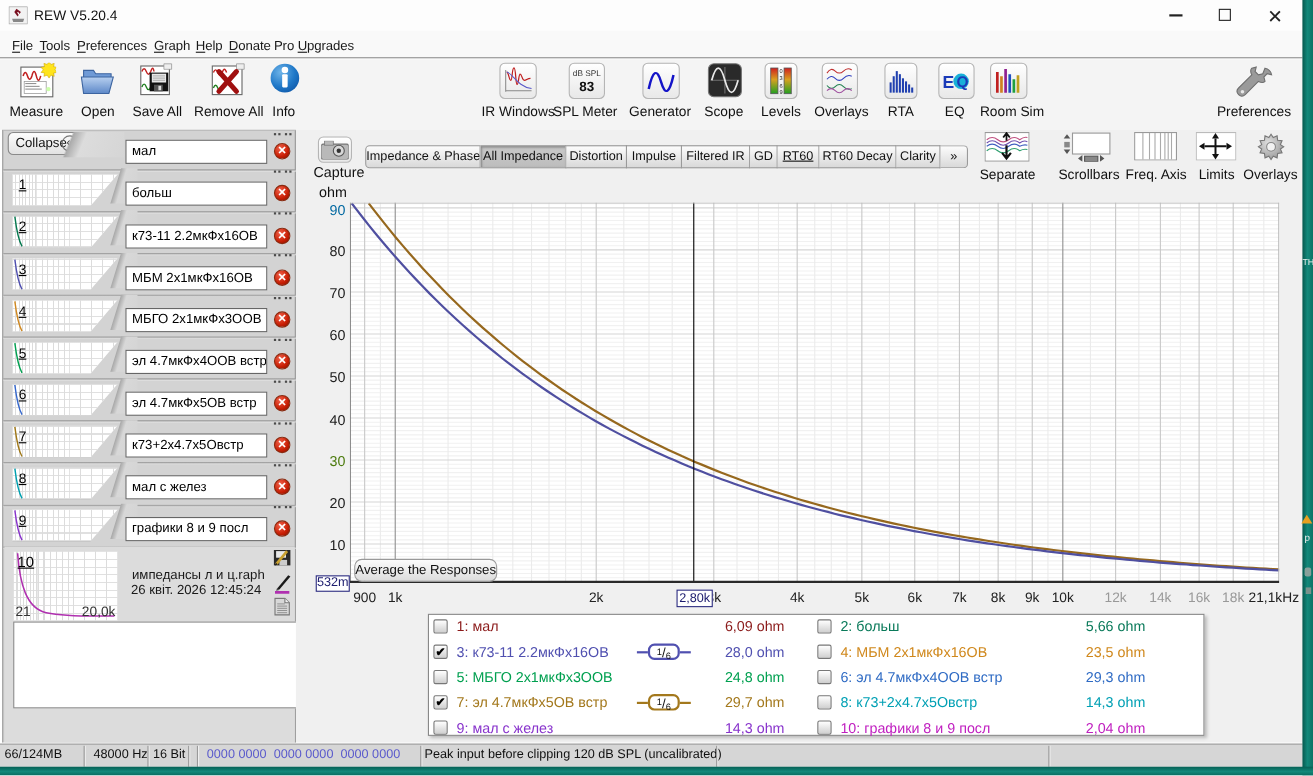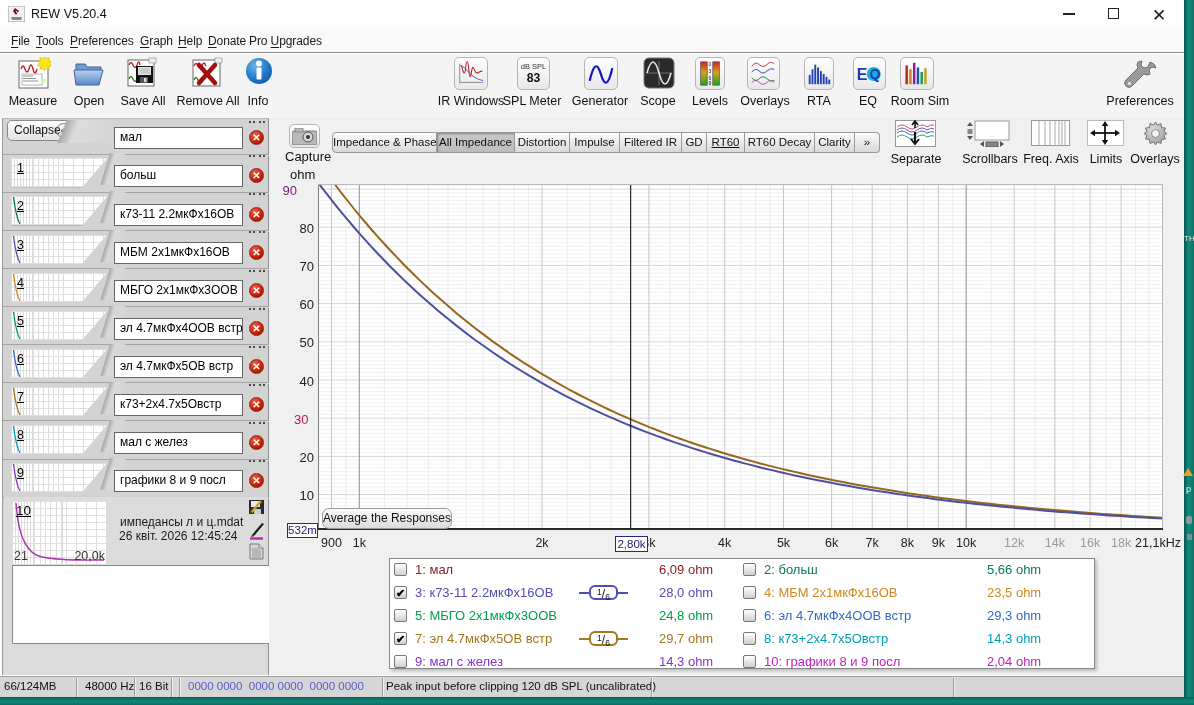--- a/index.html
+++ b/index.html
@@ -372,21 +372,21 @@
 repeating-linear-gradient(90deg,#dcdcdc 0 1px,transparent 1px 5.5px) 22px 0/32px 100% no-repeat,
 repeating-linear-gradient(90deg,#dcdcdc 0 1px,transparent 1px 10px) 54px 0/41px 100% no-repeat,
 repeating-linear-gradient(180deg,#e0e0e0 0 1px,transparent 1px 7px),#fff;">
 <svg width="95" height="63" viewBox="0 0 95 63" style="position:absolute;left:0;top:0;">
         <path d="M4 2 C6 30 12 52 30 56 C50 60 70 59 92 59" stroke="#b030b0" fill="none" stroke-width="1.4"></path>
       </svg>
 <span style="position:absolute;left:4px;top:2px;font-size:13.5px;text-decoration:underline;">10</span>
 <span style="position:absolute;left:2px;bottom:1px;font-size:12.5px;color:#333;">21</span>
 <span style="position:absolute;right:2px;bottom:1px;font-size:12.5px;color:#333;">20,0k</span>
     </div>
-<div class="abs" style="left:117px;top:395.6px;font-size:12px;color:#1a1a1a;white-space:nowrap;">импедансы л и ц.mdat</div>
+<div class="abs" style="left:117px;top:395.6px;font-size:12px;color:#1a1a1a;white-space:nowrap;">импедансы л и ц.raph</div>
 <div class="abs" style="left:116px;top:409.6px;font-size:12px;color:#1a1a1a;white-space:nowrap;">26 квіт. 2026 12:45:24</div>
 <svg class="abs" style="left:245px;top:379.6px;" width="17" height="16" viewBox="0 0 17 16">
       <rect x="1" y="1" width="15" height="14" fill="#2a2a2a"></rect>
       <rect x="3" y="2" width="9" height="6" fill="#e8e8e8"></rect>
       <rect x="6" y="10" width="7" height="5" fill="#ccc"></rect>
       <path d="M3 14 L13 2" stroke="#c8a030" stroke-width="2.4"></path>
       <path d="M2 15 l2.5-.8 -1.6-1.6 Z" fill="#222"></path>
     </svg>
 <svg class="abs" style="left:246px;top:401.6px;" width="17" height="19" viewBox="0 0 17 19">
       <path d="M3 14 L13 2 L15 3 L5 15 Z" fill="#1a1a1a"></path>
@@ -479,27 +479,27 @@
       <polyline points="17.2,0.8 18.1,2.0 24.1,9.8 30.2,17.5 36.2,25.0 42.2,32.3 48.3,39.5 54.3,46.5 60.4,53.3 66.4,60.0 72.4,66.5 78.5,72.9 84.5,79.2 90.5,85.3 96.6,91.3 102.6,97.1 108.6,102.8 114.7,108.4 120.7,113.8 126.8,119.1 132.8,124.3 138.8,129.4 144.9,134.4 150.9,139.2 156.9,144.0 163.0,148.6 169.0,153.1 175.0,157.6 181.1,161.9 187.1,166.1 193.1,170.3 199.2,174.3 205.2,178.3 211.2,182.1 217.3,185.9 223.3,189.6 229.4,193.2 235.4,196.7 241.4,200.1 247.5,203.5 253.5,206.8 259.5,210.0 265.6,213.2 271.6,216.2 277.6,219.2 283.7,222.2 289.7,225.0 295.8,227.8 301.8,230.6 307.8,233.2 313.9,235.9 319.9,238.4 325.9,240.9 332.0,243.4 338.0,245.7 344.0,248.1 350.1,250.4 356.1,252.6 362.1,254.8 368.2,256.9 374.2,259.0 380.2,261.0 386.3,263.0 392.3,264.9 398.4,266.8 404.4,268.7 410.4,270.5 416.5,272.3 422.5,274.0 428.5,275.7 434.6,277.4 440.6,279.0 446.6,280.6 452.7,282.1 458.7,283.6 464.8,285.1 470.8,286.5 476.8,287.9 482.9,289.3 488.9,290.7 494.9,292.0 501.0,293.3 507.0,294.5 513.0,295.8 519.1,297.0 525.1,298.1 531.1,299.3 537.2,300.4 543.2,301.5 549.2,302.6 555.3,303.6 561.3,304.6 567.4,305.6 573.4,306.6 579.4,307.6 585.5,308.5 591.5,309.4 597.5,310.3 603.6,311.2 609.6,312.0 615.6,312.9 621.7,313.7 627.7,314.5 633.8,315.2 639.8,316.0 645.8,316.7 651.9,317.5 657.9,318.2 663.9,318.9 670.0,319.6 676.0,320.2 682.0,320.9 688.1,321.5 694.1,322.1 700.1,322.7 706.2,323.3 712.2,323.9 718.2,324.4 724.3,325.0 730.3,325.5 736.4,326.1 742.4,326.6 748.4,327.1 754.5,327.6 760.5,328.1 766.5,328.5 772.6,329.0 778.6,329.4 784.6,329.9 790.7,330.3 796.7,330.7 802.8,331.1 808.8,331.5 814.8,331.9 820.9,332.3 826.9,332.7 832.9,333.0 839.0,333.4 845.0,333.7" fill="none" stroke="#96681e" stroke-width="2"></polyline>
       <polyline points="1.7,0.8 6.0,6.4 12.1,14.2 18.1,21.8 24.1,29.2 30.2,36.4 36.2,43.5 42.2,50.4 48.3,57.2 54.3,63.8 60.4,70.2 66.4,76.5 72.4,82.7 78.5,88.7 84.5,94.6 90.5,100.3 96.6,106.0 102.6,111.5 108.6,116.8 114.7,122.1 120.7,127.2 126.8,132.2 132.8,137.1 138.8,141.9 144.9,146.6 150.9,151.2 156.9,155.7 163.0,160.0 169.0,164.3 175.0,168.5 181.1,172.6 187.1,176.6 193.1,180.5 199.2,184.3 205.2,188.0 211.2,191.6 217.3,195.2 223.3,198.7 229.4,202.1 235.4,205.4 241.4,208.6 247.5,211.8 253.5,214.9 259.5,217.9 265.6,220.9 271.6,223.8 277.6,226.6 283.7,229.4 289.7,232.1 295.8,234.7 301.8,237.3 307.8,239.9 313.9,242.3 319.9,244.7 325.9,247.1 332.0,249.4 338.0,251.6 344.0,253.8 350.1,256.0 356.1,258.1 362.1,260.1 368.2,262.1 374.2,264.1 380.2,266.0 386.3,267.9 392.3,269.7 398.4,271.5 404.4,273.3 410.4,275.0 416.5,276.7 422.5,278.3 428.5,279.9 434.6,281.4 440.6,283.0 446.6,284.5 452.7,285.9 458.7,287.3 464.8,288.7 470.8,290.1 476.8,291.4 482.9,292.7 488.9,294.0 494.9,295.2 501.0,296.4 507.0,297.6 513.0,298.8 519.1,299.9 525.1,301.0 531.1,302.1 537.2,303.2 543.2,304.2 549.2,305.2 555.3,306.2 561.3,307.2 567.4,308.1 573.4,309.0 579.4,309.9 585.5,310.8 591.5,311.7 597.5,312.5 603.6,313.3 609.6,314.1 615.6,314.9 621.7,315.7 627.7,316.4 633.8,317.2 639.8,317.9 645.8,318.6 651.9,319.3 657.9,319.9 663.9,320.6 670.0,321.2 676.0,321.8 682.0,322.5 688.1,323.1 694.1,323.6 700.1,324.2 706.2,324.8 712.2,325.3 718.2,325.8 724.3,326.4 730.3,326.9 736.4,327.4 742.4,327.9 748.4,328.3 754.5,328.8 760.5,329.2 766.5,329.7 772.6,330.1 778.6,330.5 784.6,331.0 790.7,331.4 796.7,331.8 802.8,332.1 808.8,332.5 814.8,332.9 820.9,333.2 826.9,333.6 832.9,333.9 839.0,334.3 845.0,334.6" fill="none" stroke="#4f4fa0" stroke-width="2"></polyline>
       <path d="M312.7 0 V346" stroke="#000" stroke-width="1"></path>
       <path d="M0.5 0 V346" stroke="#808080" stroke-width="1"></path>
       <path d="M0 0.5 H845" stroke="#b9b9b9" stroke-width="1"></path>
       <path d="M844.5 0 V346" stroke="#b9b9b9" stroke-width="1"></path>
       <path d="M0 345.0 H845" stroke="#2a2a2a" stroke-width="2"></path>
     </svg>
 <div class="abs" style="left:25px;top:370.1px;width:20px;text-align:right;font-size:13px;color:#222;">10</div>
 <div class="abs" style="left:25px;top:331.9px;width:20px;text-align:right;font-size:13px;color:#222;">20</div>
-<div class="abs" style="left:25px;top:293.7px;width:20px;font-size:13px;color:#be185d;">30</div>
+<div class="abs" style="left:25px;top:293.7px;width:20px;text-align:right;font-size:13px;color:#4d7c0f;">30</div>
 <div class="abs" style="left:25px;top:255.5px;width:20px;text-align:right;font-size:13px;color:#222;">40</div>
 <div class="abs" style="left:25px;top:217.3px;width:20px;text-align:right;font-size:13px;color:#222;">50</div>
 <div class="abs" style="left:25px;top:179.1px;width:20px;text-align:right;font-size:13px;color:#222;">60</div>
 <div class="abs" style="left:25px;top:140.9px;width:20px;text-align:right;font-size:13px;color:#222;">70</div>
 <div class="abs" style="left:25px;top:102.7px;width:20px;text-align:right;font-size:13px;color:#222;">80</div>
-<div class="abs" style="left:8px;top:64.5px;width:20px;text-align:right;font-size:13px;color:#701a75;">90</div>
+<div class="abs" style="left:25px;top:64.5px;width:20px;text-align:right;font-size:13px;color:#0369a1;">90</div>
 <div class="xlab" style="left:62.5px;top:418px;">900</div>
 <div class="xlab" style="left:90.3px;top:418px;">1k</div>
 <div class="xlab" style="left:273.0px;top:418px;">2k</div>
 <div class="xlab" style="left:379.9px;top:418px;">3k</div>
 <div class="xlab" style="left:455.7px;top:418px;">4k</div>
 <div class="xlab" style="left:514.5px;top:418px;">5k</div>
 <div class="xlab" style="left:562.6px;top:418px;">6k</div>
 <div class="xlab" style="left:603.2px;top:418px;">7k</div>
 <div class="xlab" style="left:638.4px;top:418px;">8k</div>
 <div class="xlab" style="left:669.4px;top:418px;">9k</div>

